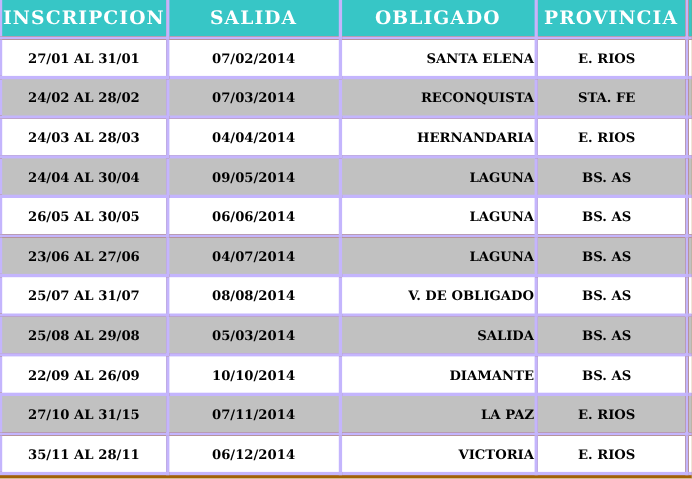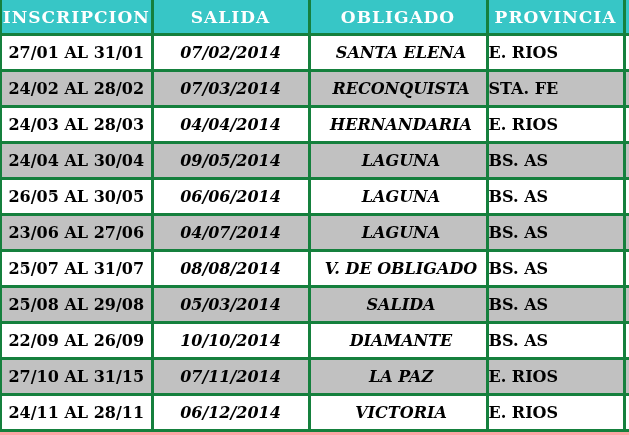--- a/index.html
+++ b/index.html
@@ -6,62 +6,62 @@
     margin: 0;
     padding: 0;
     background: #ffffff;
     font-family: "DejaVu Serif", "Liberation Serif", serif;
   }
   .viewport {
     position: relative;
     width: 629px;
     height: 435px;
     overflow: hidden;
-    background: #fca5a5;
+    background: #a16207;
   }
   table.trips {
     border-collapse: collapse;
     table-layout: fixed;
     width: 640px; 
   }
   col.c-inscripcion { width: 151px; }
   col.c-salida      { width: 157px; }
   col.c-destino     { width: 178px; }
   col.c-provincia   { width: 137px; }
   col.c-extra       { width: 17px;  }
 
   th, td {
-    border: 3px solid #15803d;
+    border: 3px solid #c4b5fd;
     height: 33px;
     padding: 0;
     font-weight: bold;
-    font-size: 16px;
+    font-size: 12px;
     color: #000000;
     overflow: hidden;
     white-space: nowrap;
   }
   
   thead th { border-top: none; }
   
   th:first-child, td:first-child { border-left-width: 2px; }
 
   thead th {
     background: #37c6c6;
     color: #ffffff;
     font-size: 17px;
     letter-spacing: 1px;
     text-align: center;
   }
   tbody tr td { background: #ffffff; }
   tbody tr:nth-child(even) td { background: #c1c1c1; }
 
   td.col-inscripcion { text-align: center; }
-  td.col-salida      { text-align: center; font-style: italic; }
-  td.col-destino     { text-align: center;  padding-left: 6px; font-style: italic; }
-  td.col-provincia   { text-align: left; padding-right: 8px; }
+  td.col-salida      { text-align: center; }
+  td.col-destino     { text-align: right;  padding-left: 6px; }
+  td.col-provincia   { text-align: center; padding-right: 8px; }
 </style>
 </head>
 <body>
 
 <div class="viewport">
   <table class="trips">
     <colgroup>
       <col class="c-inscripcion">
       <col class="c-salida">
       <col class="c-destino">
@@ -142,21 +142,21 @@
         <td></td>
       </tr>
       <tr>
         <td class="col-inscripcion">27/10 AL 31/15</td>
         <td class="col-salida">07/11/2014</td>
         <td class="col-destino">LA PAZ</td>
         <td class="col-provincia">E. RIOS</td>
         <td></td>
       </tr>
       <tr>
-        <td class="col-inscripcion">24/11 AL 28/11</td>
+        <td class="col-inscripcion">35/11 AL 28/11</td>
         <td class="col-salida">06/12/2014</td>
         <td class="col-destino">VICTORIA</td>
         <td class="col-provincia">E. RIOS</td>
         <td></td>
       </tr>
     </tbody>
   </table>
 </div>
 
 </body></html>

